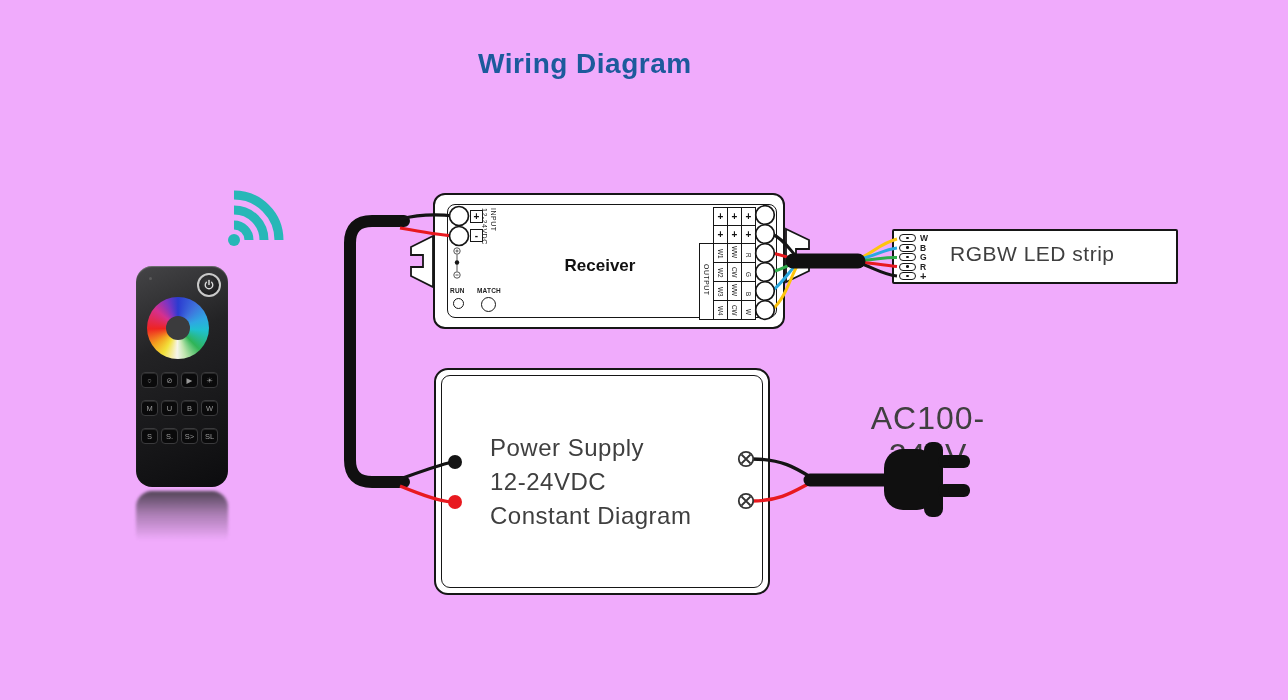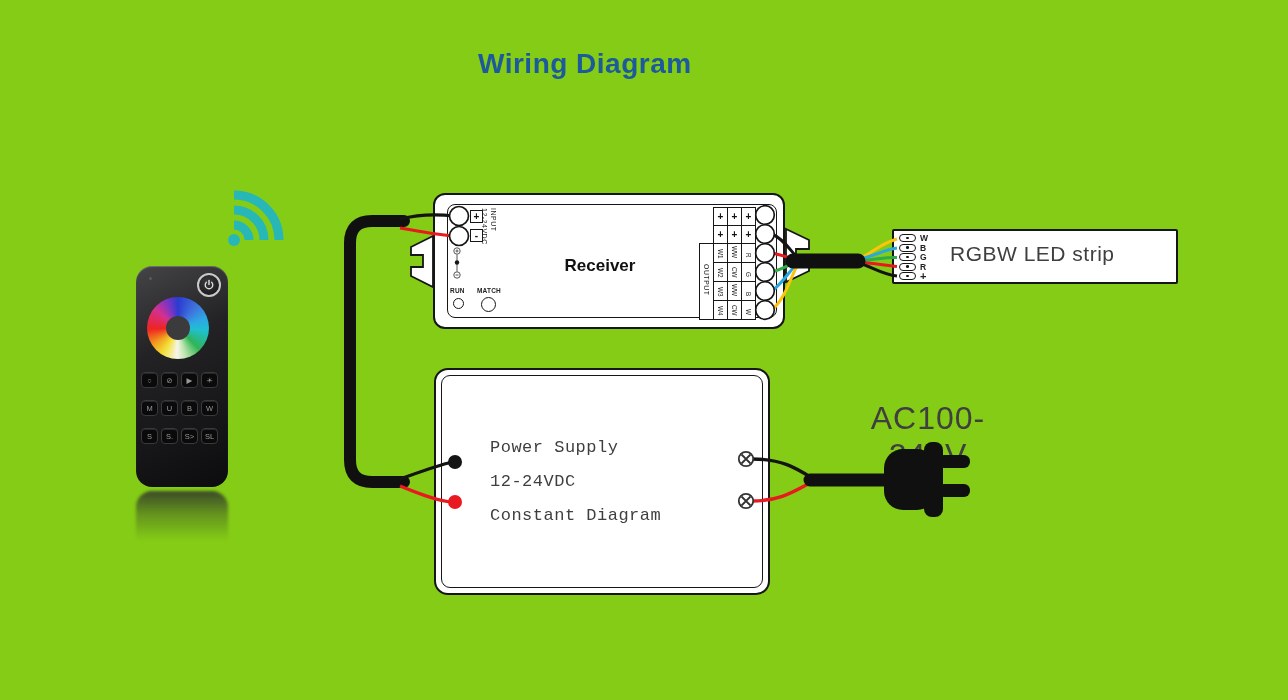--- a/index.html
+++ b/index.html
@@ -1,16 +1,16 @@
 <!DOCTYPE html>
 <html><head>
 <meta charset="utf-8">
 <style>
   html,body{margin:0;padding:0;background:#fff;}
-  #stage{position:relative;width:1288px;height:700px;background:#84cc16;overflow:hidden;
+  #stage{position:relative;width:1288px;height:700px;background:#f0abfc;overflow:hidden;
          font-family:"Liberation Sans",sans-serif;color:#111;}
   .abs{position:absolute;}
 
   
   .page-title{position:absolute;left:478px;top:48px;font-size:28px;font-weight:600;
               letter-spacing:.5px;color:#1c5a9c;}
 
   
   .box{position:absolute;background:#fff;border:2.2px solid #161616;box-sizing:border-box;}
 
@@ -40,22 +40,22 @@
                letter-spacing:.5px;}
   .pad{position:absolute;width:17px;height:8px;border:1.3px solid #161616;border-radius:4px;
        background:#fff;box-sizing:border-box;}
   .pad::after{content:"";position:absolute;left:50%;top:50%;width:2.6px;height:2.6px;margin:-1.3px;
               background:#161616;border-radius:50%;}
   .padlabel{position:absolute;font-size:8.5px;font-weight:bold;color:#222;}
 
   
   .psu-outer{left:434px;top:368px;width:336px;height:227px;border-radius:14px;border-width:2px;}
   .psu-inner{left:441px;top:375px;width:322px;height:213px;border-radius:9px;border-width:1.8px;}
-  .psu-text{position:absolute;left:490px;top:431px;font-size:17px;line-height:34px;color:#3f3f3f;
-            letter-spacing:.5px;font-family:Liberation Mono, monospace;}
+  .psu-text{position:absolute;left:490px;top:431px;font-size:24px;line-height:34px;color:#3f3f3f;
+            letter-spacing:.5px;}
   .ac-label{position:absolute;left:838px;top:400px;width:180px;text-align:center;font-size:32px;
             color:#3f3f3f;letter-spacing:1px;}
 
   
   .remote{position:absolute;left:136px;top:266px;width:92px;height:221px;border-radius:16px;
           background:linear-gradient(155deg,#454547 0%,#232325 35%,#151517 75%,#0c0c0e 100%);
           box-shadow:inset 0 1px 1px rgba(255,255,255,.25);z-index:2;}
   .remote-led{position:absolute;left:13px;top:11px;width:3px;height:3px;border-radius:50%;background:#5a5a5a;}
   .pwr-btn{position:absolute;right:7px;top:7px;width:24px;height:24px;border-radius:50%;
            border:2px solid #c9c9c9;box-sizing:border-box;display:flex;align-items:center;justify-content:center;

